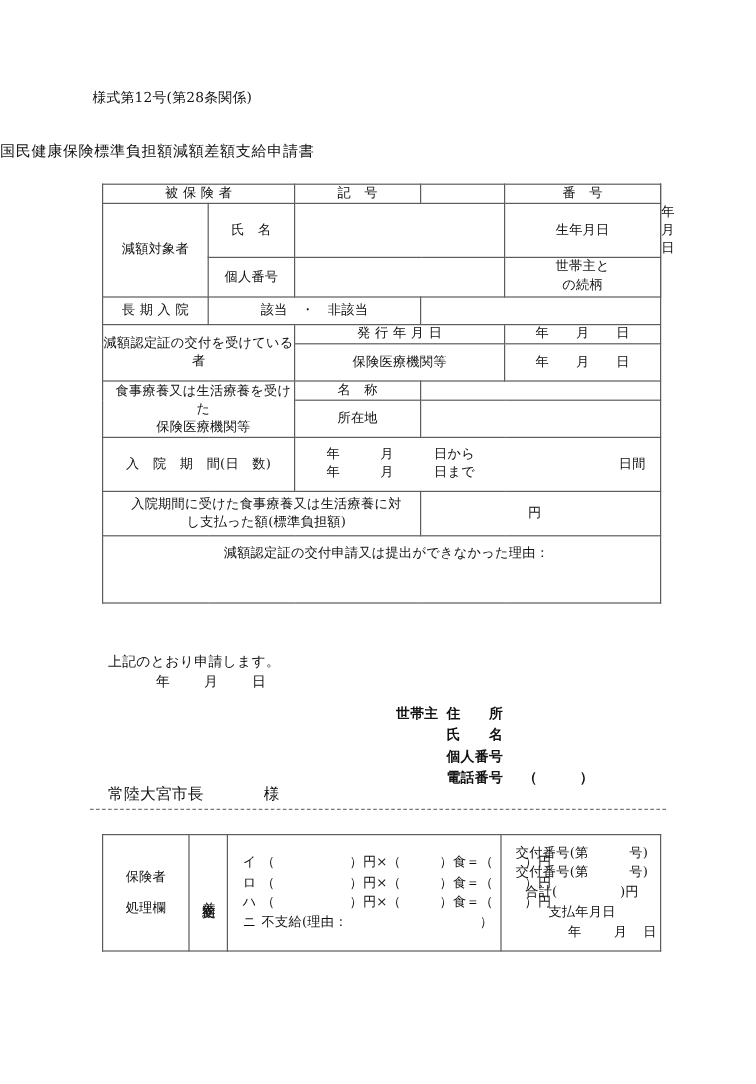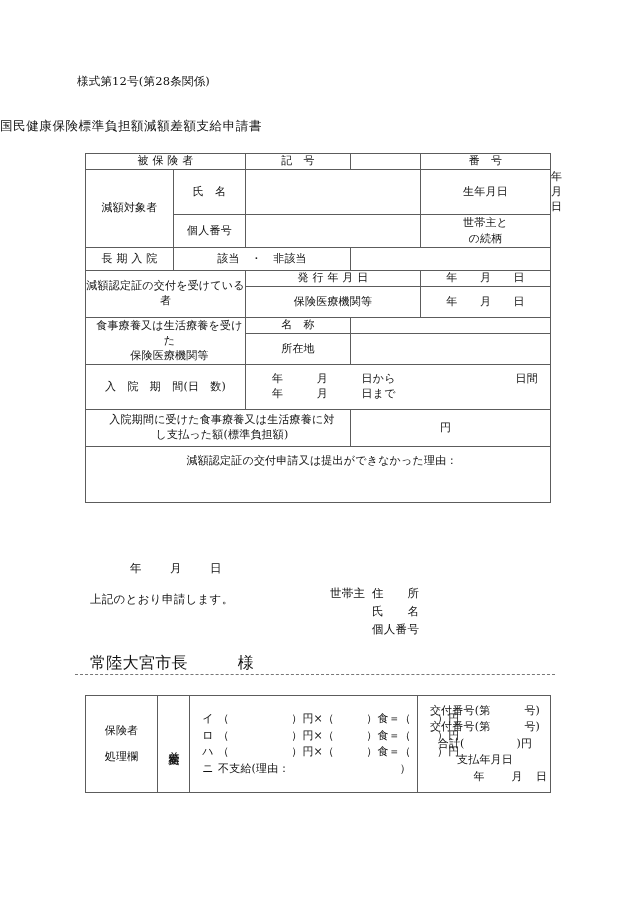--- a/index.html
+++ b/index.html
@@ -76,42 +76,42 @@
 
   .two-line { line-height: 1.45; font-family: Liberation Serif, serif; }
 
   
   .stmt {
     position: absolute;
     font-size: 11.5px;
     letter-spacing: 0.3px;
     white-space: nowrap;
   }
-  #apply-stmt { left: 90px; top: 544px; margin-top: 48px; }
+  #apply-stmt { left: 90px; top: 544px; }
   #apply-date { left: 130px; top: 561px; letter-spacing: 0.1px; }
   #apply-date .y { display:inline-block; width: 40px; }
   #apply-date .m { display:inline-block; width: 40px; }
 
   .sig-block {
     position: absolute;
     left: 330px;
     top: 584px;
     font-size: 11.5px;
     letter-spacing: 0.3px;
   }
-  .sig-row { display: flex; align-items: center; height: 18px; white-space: nowrap; }
+  .sig-row { display: flex; align-items: flex-end; height: 18px; white-space: nowrap; font-weight: bold; }
   .sig-head { width: 42px; }
   .sig-label { width: 64px; }
   .sig-value { min-width: 60px; }
 
   #mayor-line {
     position: absolute;
     left: 90px;
     top: 653px;
-    font-size: 16px;
+    font-size: 13px;
     letter-spacing: 0.3px;
     white-space: nowrap;
   }
   #mayor-line .gap { display: inline-block; width: 50px; }
 
   #cut-line {
     position: absolute;
     left: 75px;
     top: 674px;
     width: 480px;
@@ -217,21 +217,21 @@
       <td colspan="2"></td>
     </tr>
     <tr>
       <td style="height:30px">所在地</td>
       <td colspan="2"></td>
     </tr>
 
     <tr>
       <td colspan="2" style="height:44px" class="sp1">入　院　期　間(日　数)</td>
       <td colspan="3">
-        <div style="display:flex;align-items:flex-start;justify-content:space-between;padding:0 12px 0 26px;">
+        <div style="display:flex;align-items:center;justify-content:space-between;padding:0 12px 0 26px;">
           <div style="text-align:left;">
             <div>年　　　月　　　日から</div>
             <div>年　　　月　　　日まで</div>
           </div>
           <div>日間</div>
         </div>
       </td>
     </tr>
 
     <tr>
@@ -267,20 +267,25 @@
     <div class="sig-row">
       <span class="sig-head"></span>
       <span class="sig-label">氏　　名</span>
       <span class="sig-value"></span>
     </div>
     <div class="sig-row">
       <span class="sig-head"></span>
       <span class="sig-label">個人番号</span>
       <span class="sig-value"></span>
     </div>
+    <div class="sig-row">
+      <span class="sig-head"></span>
+      <span class="sig-label">電話番号</span>
+      <span class="sig-value">（　　　）</span>
+    </div>
   </div>
 
   <div id="mayor-line">
     <span>常陸大宮市長</span><span class="gap"></span><span>様</span>
   </div>
 
   <div id="cut-line"></div>
 
   <table class="grid" id="office-table">
     <colgroup>

